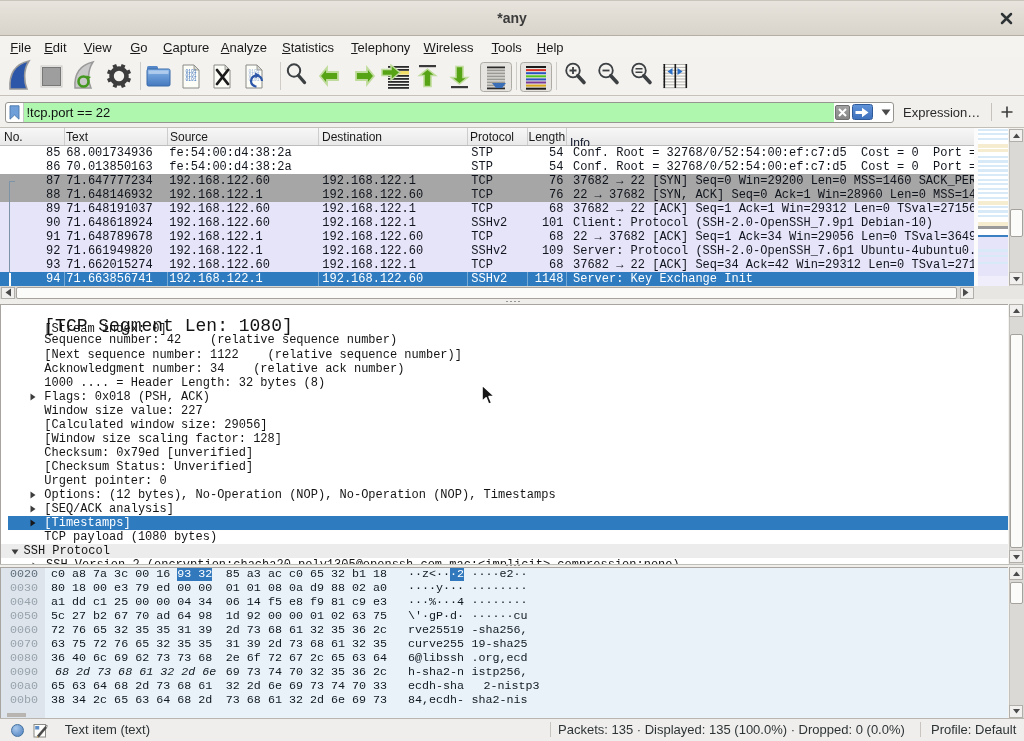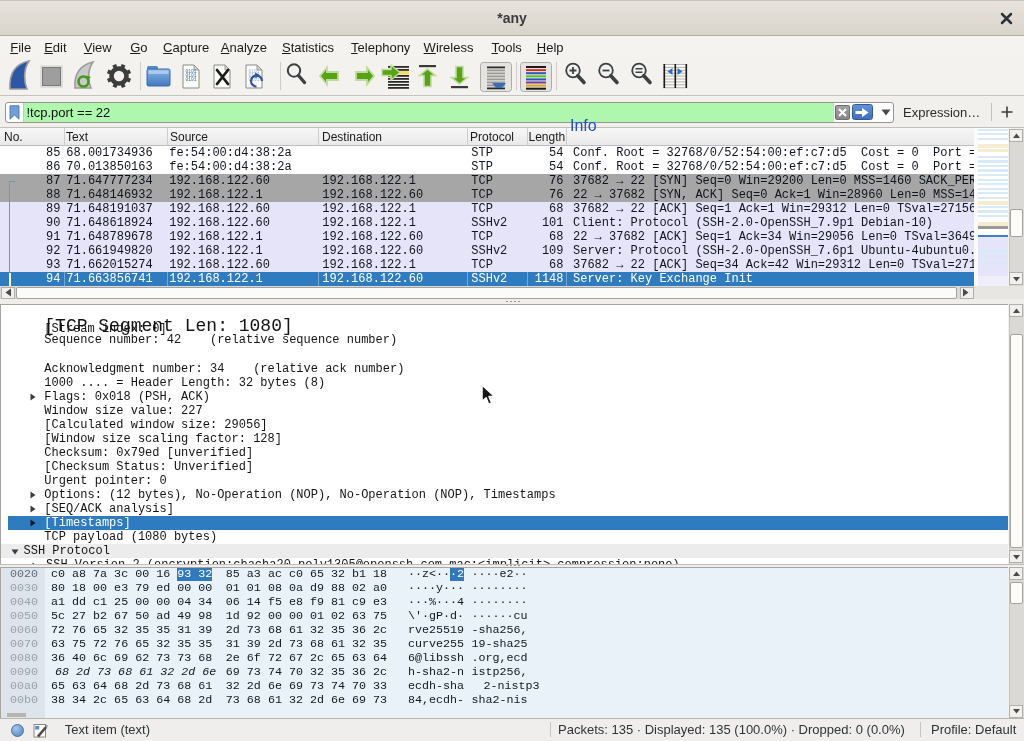--- a/index.html
+++ b/index.html
@@ -160,21 +160,21 @@
 <svg class="a" style="left:1001px;top:106px" width="12" height="12" viewBox="0 0 12 12">
     <path d="M6 0.5 V11.5 M0.5 6 H11.5" stroke="#3c3c3c" stroke-width="1.6"></path>
   </svg>
 <div class="a" style="left:0;top:128px;width:974px;height:17.5px;background:linear-gradient(#f7f7f7,#e9e9e9);border-bottom:1px solid #bdbdbd;"></div>
 <div class="a" style="left:4px;top:130px;font-size:12px;color:#1a1a1a;">No.</div>
 <div class="a" style="left:66px;top:130px;font-size:12px;color:#1a1a1a;">Text</div>
 <div class="a" style="left:170px;top:130px;font-size:12px;color:#1a1a1a;">Source</div>
 <div class="a" style="left:322px;top:130px;font-size:12px;color:#1a1a1a;">Destination</div>
 <div class="a" style="left:470px;top:130px;font-size:12px;color:#1a1a1a;">Protocol</div>
 <div class="a" style="left:528.5px;top:130px;font-size:12px;color:#1a1a1a;">Length</div>
-<div class="a" style="left:570px;top:117px;font-size:16px;color:#1d4ed8;">Info</div>
+<div class="a" style="left:570px;top:136px;font-size:12px;color:#0f172a;">Info</div>
 <div class="a" style="left:63.5px;top:128px;width:1px;height:17px;background:#cdcdcd;"></div>
 <div class="a" style="left:166.5px;top:128px;width:1px;height:17px;background:#cdcdcd;"></div>
 <div class="a" style="left:317.5px;top:128px;width:1px;height:17px;background:#cdcdcd;"></div>
 <div class="a" style="left:466.5px;top:128px;width:1px;height:17px;background:#cdcdcd;"></div>
 <div class="a" style="left:526.5px;top:128px;width:1px;height:17px;background:#cdcdcd;"></div>
 <div class="a" style="left:565.5px;top:128px;width:1px;height:17px;background:#cdcdcd;"></div>
 <div class="a" style="left:0;top:145.8px;width:974px;height:140px;background:#fff;"></div>
 <div class="a mono" style="left:0;top:145.8px;width:974px;height:13.98px;background:#ffffff;color:#10141c;font-size:12px;line-height:13.98px;overflow:hidden;"><span class="a" style="left:20px;width:40.5px;text-align:right;">85</span><span class="a" style="left:66.3px;">68.001734936</span><span class="a" style="left:169.2px;">fe:54:00:d4:38:2a</span><span class="a" style="left:322.3px;"></span><span class="a" style="left:471.3px;">STP</span><span class="a" style="left:480px;width:83.5px;text-align:right;">54</span><span class="a" style="left:573px;">Conf. Root = 32768/0/52:54:00:ef:c7:d5  Cost = 0  Port = 0x8001</span></div>
 <div class="a mono" style="left:0;top:159.8px;width:974px;height:13.98px;background:#ffffff;color:#10141c;font-size:12px;line-height:13.98px;overflow:hidden;"><span class="a" style="left:20px;width:40.5px;text-align:right;">86</span><span class="a" style="left:66.3px;">70.013850163</span><span class="a" style="left:169.2px;">fe:54:00:d4:38:2a</span><span class="a" style="left:322.3px;"></span><span class="a" style="left:471.3px;">STP</span><span class="a" style="left:480px;width:83.5px;text-align:right;">54</span><span class="a" style="left:573px;">Conf. Root = 32768/0/52:54:00:ef:c7:d5  Cost = 0  Port = 0x8001</span></div>
 <div class="a mono" style="left:0;top:173.8px;width:974px;height:13.98px;background:#a6a6a6;color:#10141c;font-size:12px;line-height:13.98px;overflow:hidden;"><span class="a" style="left:20px;width:40.5px;text-align:right;">87</span><span class="a" style="left:66.3px;">71.647777234</span><span class="a" style="left:169.2px;">192.168.122.60</span><span class="a" style="left:322.3px;">192.168.122.1</span><span class="a" style="left:471.3px;">TCP</span><span class="a" style="left:480px;width:83.5px;text-align:right;">76</span><span class="a" style="left:573px;">37682 → 22 [SYN] Seq=0 Win=29200 Len=0 MSS=1460 SACK_PERM</span></div>
@@ -242,20 +242,21 @@
 <div class="a" style="left:0;top:299px;width:1024px;height:4.5px;background:#efeeeb;"></div>
 <div class="a" style="left:506px;top:300.5px;width:1.6px;height:1.6px;background:#8a8a8a;border-radius:1px;"></div>
 <div class="a" style="left:510px;top:300.5px;width:1.6px;height:1.6px;background:#8a8a8a;border-radius:1px;"></div>
 <div class="a" style="left:514px;top:300.5px;width:1.6px;height:1.6px;background:#8a8a8a;border-radius:1px;"></div>
 <div class="a" style="left:518px;top:300.5px;width:1.6px;height:1.6px;background:#8a8a8a;border-radius:1px;"></div>
 <div class="a" style="left:0;top:303.5px;width:1008px;height:260px;background:#ffffff;border-top:1px solid #a8a5a0;border-left:1px solid #a8a5a0;overflow:hidden;">
 <div class="a" style="left:0;top:239.8px;width:1007px;height:14px;background:#ececec;"></div>
 <div class="a mono" style="left:43.3px;top:17px;font-size:12px;line-height:14px;color:#141414;">[Stream index: 0]</div>
 <div class="a mono" style="left:43.3px;top:14.9px;font-size:18px;line-height:14px;color:#141414;">[TCP Segment Len: 1080]</div>
 <div class="a mono" style="left:43.3px;top:28.9px;font-size:12px;line-height:14px;color:#141414;">Sequence number: 42    (relative sequence number)</div>
+<div class="a mono" style="left:43.3px;top:43.0px;font-size:12px;line-height:14px;color:#141414;">[Next sequence number: 1122    (relative sequence number)]</div>
 <div class="a mono" style="left:43.3px;top:57.0px;font-size:12px;line-height:14px;color:#141414;">Acknowledgment number: 34    (relative ack number)</div>
 <div class="a mono" style="left:43.3px;top:71.1px;font-size:12px;line-height:14px;color:#141414;">1000 .... = Header Length: 32 bytes (8)</div>
 <svg class="a" style="left:28px;top:87.4px" width="8" height="10" viewBox="0 0 8 10">
       <path d="M1.5 1.5 L6.5 5 L1.5 8.5 Z" fill="#3c3c3c"></path>
     </svg>
 <div class="a mono" style="left:43.3px;top:85.2px;font-size:12px;line-height:14px;color:#141414;">Flags: 0x018 (PSH, ACK)</div>
 <div class="a mono" style="left:43.3px;top:99.2px;font-size:12px;line-height:14px;color:#141414;">Window size value: 227</div>
 <div class="a mono" style="left:43.3px;top:113.3px;font-size:12px;line-height:14px;color:#141414;">[Calculated window size: 29056]</div>
 <div class="a mono" style="left:43.3px;top:127.3px;font-size:12px;line-height:14px;color:#141414;">[Window size scaling factor: 128]</div>
 <div class="a mono" style="left:43.3px;top:141.4px;font-size:12px;line-height:14px;color:#141414;">Checksum: 0x79ed [unverified]</div>
@@ -297,21 +298,21 @@
 <div class="a" style="left:0;top:563.5px;width:1024px;height:3.5px;background:#efeeeb;border-top:1px solid #c0beb9;"></div>
 <div class="a" style="left:506px;top:564.6px;width:1.6px;height:1.6px;background:#8a8a8a;border-radius:1px;"></div>
 <div class="a" style="left:510px;top:564.6px;width:1.6px;height:1.6px;background:#8a8a8a;border-radius:1px;"></div>
 <div class="a" style="left:514px;top:564.6px;width:1.6px;height:1.6px;background:#8a8a8a;border-radius:1px;"></div>
 <div class="a" style="left:518px;top:564.6px;width:1.6px;height:1.6px;background:#8a8a8a;border-radius:1px;"></div>
 <div class="a" style="left:0;top:567px;width:1008px;height:150.5px;background:#e9f1f9;border-top:1px solid #a8a5a0;border-left:1px solid #a8a5a0;overflow:hidden;">
 <div class="a" style="left:0;top:0;width:44px;height:151px;background:#dde4ec;"></div>
 <div class="a mono" style="left:0;top:-1.2px;font-size:11.7px;line-height:14px;color:#101820;"><span class="a" style="left:9px;color:#5f6e7a;">0020</span><span class="a" style="left:50px;"><span>c0 a8 7a 3c 00 16 </span><span class="hl">93 32</span></span><span class="a" style="left:224.8px;">85 a3 ac c0 65 32 b1 18</span><span class="a" style="left:407px;"><span>··z&lt;··</span><span class="hl">·2</span></span><span class="a" style="left:470.5px;">····e2··</span></div>
 <div class="a mono" style="left:0;top:12.9px;font-size:11.7px;line-height:14px;color:#101820;"><span class="a" style="left:9px;color:#98a2ab;">0030</span><span class="a" style="left:50px;">80 18 00 e3 79 ed 00 00</span><span class="a" style="left:224.8px;">01 01 08 0a d9 88 02 a0</span><span class="a" style="left:407px;">····y···</span><span class="a" style="left:470.5px;">········</span></div>
 <div class="a mono" style="left:0;top:26.9px;font-size:11.7px;line-height:14px;color:#101820;"><span class="a" style="left:9px;color:#98a2ab;">0040</span><span class="a" style="left:50px;">a1 dd c1 25 00 00 04 34</span><span class="a" style="left:224.8px;">06 14 f5 e8 f9 81 c9 e3</span><span class="a" style="left:407px;">···%···4</span><span class="a" style="left:470.5px;">········</span></div>
-<div class="a mono" style="left:0;top:41.0px;font-size:11.7px;line-height:14px;color:#101820;"><span class="a" style="left:9px;color:#98a2ab;">0050</span><span class="a" style="left:50px;">5c 27 b2 67 50 ad 49 98</span><span class="a" style="left:224.8px;">1d 92 00 00 01 02 63 75</span><span class="a" style="left:407px;">\'·gP·d·</span><span class="a" style="left:470.5px;">······cu</span></div>
+<div class="a mono" style="left:0;top:41.0px;font-size:11.7px;line-height:14px;color:#101820;"><span class="a" style="left:9px;color:#98a2ab;">0050</span><span class="a" style="left:50px;">5c 27 b2 67 70 ad 64 98</span><span class="a" style="left:224.8px;">1d 92 00 00 01 02 63 75</span><span class="a" style="left:407px;">\'·gP·d·</span><span class="a" style="left:470.5px;">······cu</span></div>
 <div class="a mono" style="left:0;top:55.0px;font-size:11.7px;line-height:14px;color:#101820;"><span class="a" style="left:9px;color:#98a2ab;">0060</span><span class="a" style="left:50px;">72 76 65 32 35 35 31 39</span><span class="a" style="left:224.8px;">2d 73 68 61 32 35 36 2c</span><span class="a" style="left:407px;">rve25519</span><span class="a" style="left:470.5px;">-sha256,</span></div>
 <div class="a mono" style="left:0;top:69.1px;font-size:11.7px;line-height:14px;color:#101820;"><span class="a" style="left:9px;color:#98a2ab;">0070</span><span class="a" style="left:50px;">63 75 72 76 65 32 35 35</span><span class="a" style="left:224.8px;">31 39 2d 73 68 61 32 35</span><span class="a" style="left:407px;">curve255</span><span class="a" style="left:470.5px;">19-sha25</span></div>
 <div class="a mono" style="left:0;top:83.2px;font-size:11.7px;line-height:14px;color:#101820;"><span class="a" style="left:9px;color:#98a2ab;">0080</span><span class="a" style="left:50px;">36 40 6c 69 62 73 73 68</span><span class="a" style="left:224.8px;">2e 6f 72 67 2c 65 63 64</span><span class="a" style="left:407px;">6@libssh</span><span class="a" style="left:470.5px;">.org,ecd</span></div>
 <div class="a mono" style="left:0;top:97.2px;font-size:11.7px;line-height:14px;color:#101820;"><span class="a" style="left:9px;color:#98a2ab;">0090</span><span class="a" style="left:54px;font-style:italic;">68 2d 73 68 61 32 2d 6e</span><span class="a" style="left:224.8px;">69 73 74 70 32 35 36 2c</span><span class="a" style="left:407px;">h-sha2-n</span><span class="a" style="left:470.5px;">istp256,</span></div>
 <div class="a mono" style="left:0;top:111.3px;font-size:11.7px;line-height:14px;color:#101820;"><span class="a" style="left:9px;color:#98a2ab;">00a0</span><span class="a" style="left:50px;">65 63 64 68 2d 73 68 61</span><span class="a" style="left:224.8px;">32 2d 6e 69 73 74 70 33</span><span class="a" style="left:407px;">ecdh-sha</span><span class="a" style="left:470.5px;margin-left:12px;">2-nistp3</span></div>
 <div class="a mono" style="left:0;top:125.3px;font-size:11.7px;line-height:14px;color:#101820;"><span class="a" style="left:9px;color:#98a2ab;">00b0</span><span class="a" style="left:50px;">38 34 2c 65 63 64 68 2d</span><span class="a" style="left:224.8px;">73 68 61 32 2d 6e 69 73</span><span class="a" style="left:407px;">84,ecdh-</span><span class="a" style="left:470.5px;">sha2-nis</span></div>
 </div>
 <div class="a" style="left:1008.5px;top:566.5px;width:15px;height:151.8px;background:#dbd9d5;border-left:1px solid #c6c3be;"></div>
 <div class="a" style="left:1009px;top:567px;width:14px;height:13px;background:#f1f0ee;border:1px solid #b2afaa;"></div>
 <div class="a" style="left:1009px;top:704.8px;width:14px;height:13px;background:#f1f0ee;border:1px solid #b2afaa;"></div>

